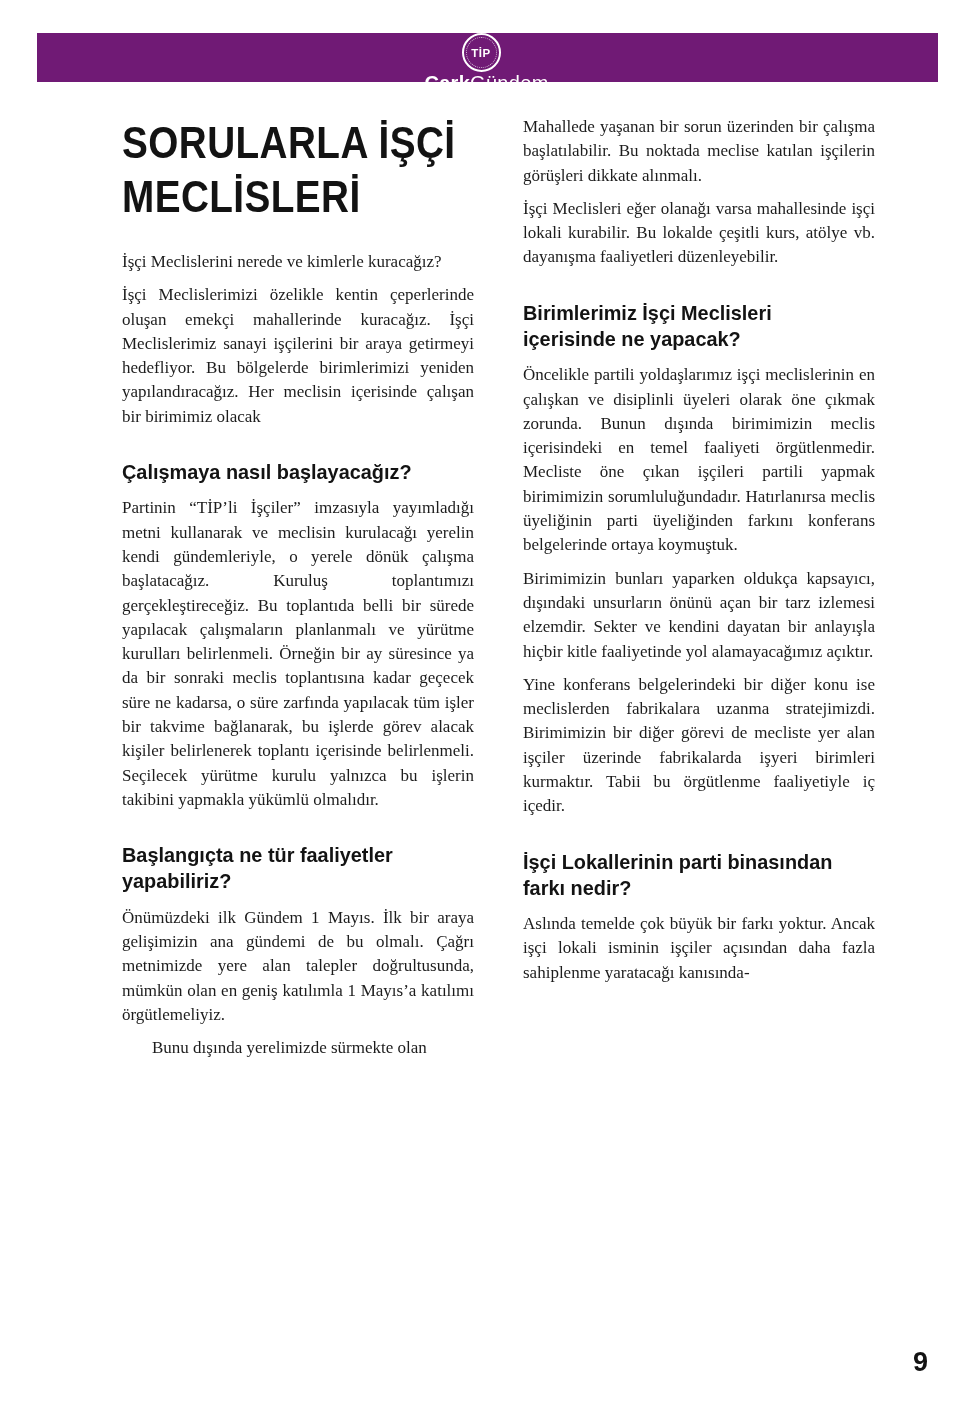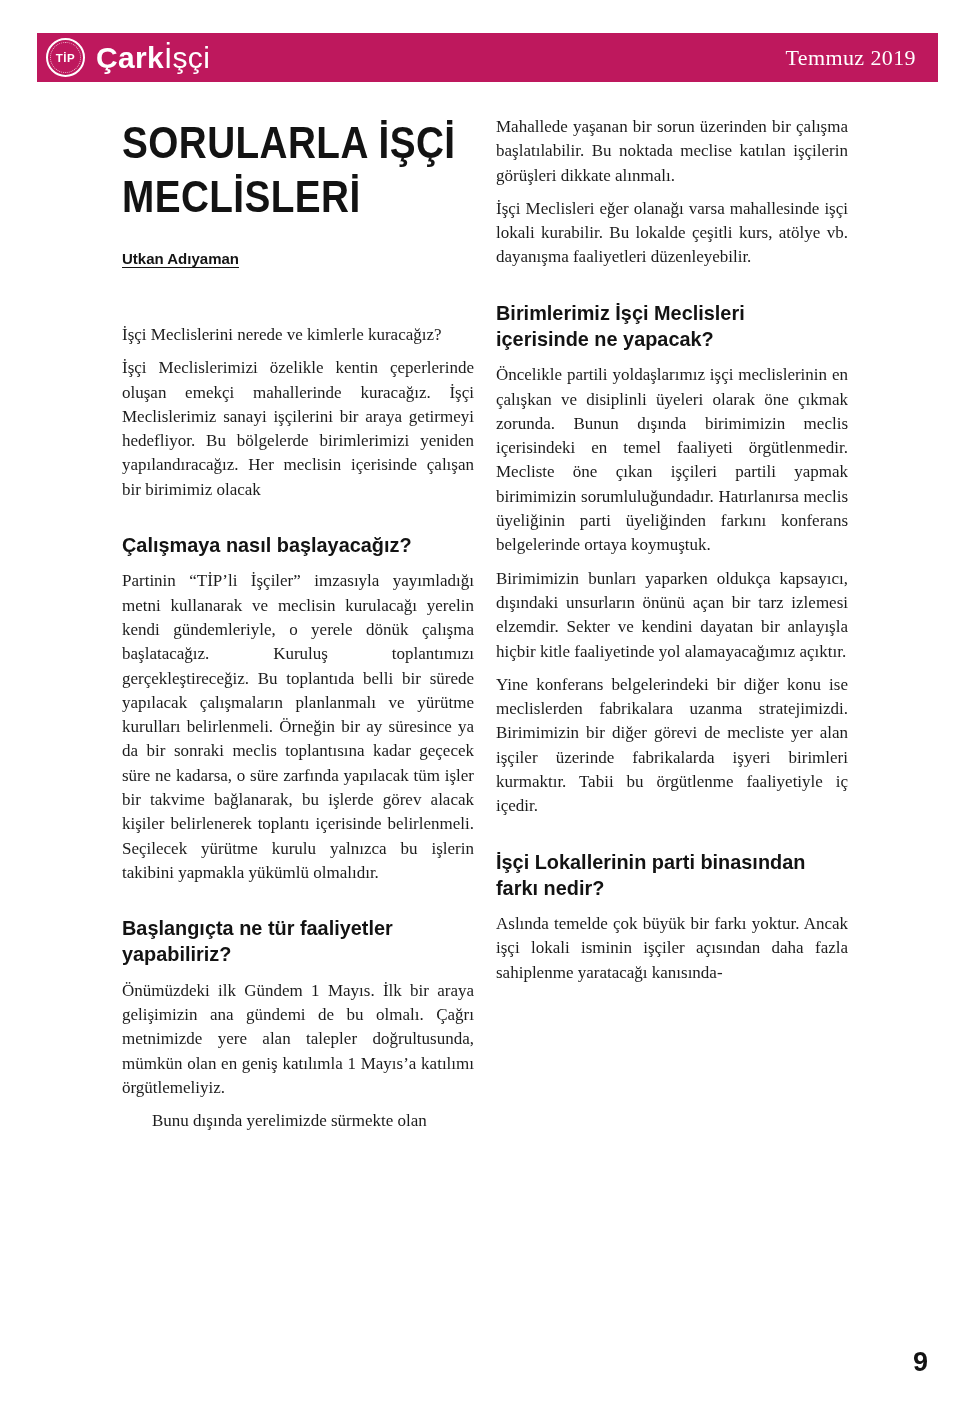--- a/index.html
+++ b/index.html
@@ -9,23 +9,24 @@
     position:relative;
     font-family:"Liberation Serif", serif;
     color:#1b1b1b;
     overflow:hidden;
   }
 
   
   .topbar {
     position:absolute; left:37px; top:33px;
     width:901px; height:49px;
-    background:#be185d;
+    background:#701a75;
     display:flex; align-items:center;
     padding:0 22px 0 9px;
+    flex-direction:column;
   }
   .logo {
     width:39px; height:39px;
     border:2px solid #ffffff;
     border-radius:50%;
     display:flex; align-items:center; justify-content:center;
     flex:0 0 auto;
     position:relative;
   }
   .logo::after {
@@ -33,37 +34,37 @@
     border:1px dotted #ffffff; border-radius:50%;
     opacity:.65;
   }
   .logo-text {
     color:#fff; font-family:"Liberation Sans", sans-serif;
     font-weight:700; font-size:11.5px; letter-spacing:.5px;
   }
   .brand {
     margin-left:11px;
     font-family:"Liberation Sans", sans-serif;
-    font-size:30px; color:#ffffff;
+    font-size:20px; color:#ffffff;
     display:flex; align-items:flex-end;
     letter-spacing:.3px;
   }
   .brand-bold { font-weight:800; }
   .brand-light { font-weight:300; }
   .issue-date {
     margin-left:auto; color:#ffffff;
     font-family:Liberation Serif, serif;
     font-size:22px; letter-spacing:.4px;
   }
 
   
   .content {
     position:absolute; left:122px; top:108px;
     width:736px;
-    display:flex; gap:22px;
+    display:flex; gap:49px;
   }
   .col { width:352px; flex:0 0 352px; }
   .col-right { padding-top:7px; }
 
   .title {
     font-family:"Liberation Sans", sans-serif;
     font-weight:900;
     font-size:45px;
     line-height:1.2;
     letter-spacing:.5px;
@@ -109,30 +110,29 @@
 <body>
 
 <div class="page">
 
   <header class="topbar">
     <div class="logo">
       <span class="logo-text">TİP</span>
     </div>
     <div class="brand">
       <span class="brand-bold">Çark</span>
-        <span class="brand-light">İşçi</span>
+        <span class="brand-light">Gündem</span>
     </div>
     <div class="issue-date">Temmuz 2019</div>
   </header>
 
   <main class="content">
 
     <div class="col col-left">
       <h1 class="title"><span>SORULARLA İŞÇİ</span><br><span>MECLİSLERİ</span></h1>
-      <div class="author">Utkan Adıyaman</div>
 
       <p class="body-p">İşçi Meclislerini nerede ve kimlerle kuracağız?</p>
       <p class="body-p">İşçi Meclislerimizi özelikle kentin çeperlerinde oluşan emekçi mahallerinde kuracağız. İşçi Meclislerimiz sanayi işçilerini bir araya getirmeyi hedefliyor. Bu bölgelerde birimlerimizi yeniden yapılandıracağız. Her meclisin içerisinde çalışan bir birimimiz olacak</p>
       <h2 class="subhead">Çalışmaya nasıl başlayacağız?</h2>
       <p class="body-p">Partinin “TİP’li İşçiler” imzasıyla yayımladığı metni kullanarak ve meclisin kurulacağı yerelin kendi gündemleriyle, o yerele dönük çalışma başlatacağız. Kuruluş toplantımızı gerçekleştireceğiz. Bu toplantıda belli bir sürede yapılacak çalışmaların planlanmalı ve yürütme kurulları belirlenmeli. Örneğin bir ay süresince ya da bir sonraki meclis toplantısına kadar geçecek süre ne kadarsa, o süre zarfında yapılacak tüm işler bir takvime bağlanarak, bu işlerde görev alacak kişiler belirlenerek toplantı içerisinde belirlenmeli. Seçilecek yürütme kurulu yalnızca bu işlerin takibini yapmakla yükümlü olmalıdır.</p>
       <h2 class="subhead">Başlangıçta ne tür faaliyetler yapabiliriz?</h2>
       <p class="body-p">Önümüzdeki ilk Gündem 1 Mayıs. İlk bir araya gelişimizin ana gündemi de bu olmalı. Çağrı metnimizde yere alan talepler doğrultusunda, mümkün olan en geniş katılımla 1 Mayıs’a katılımı örgütlemeliyiz.</p>
       <p class="body-p indent">Bunu dışında yerelimizde sürmekte olan</p>
     </div>
 

